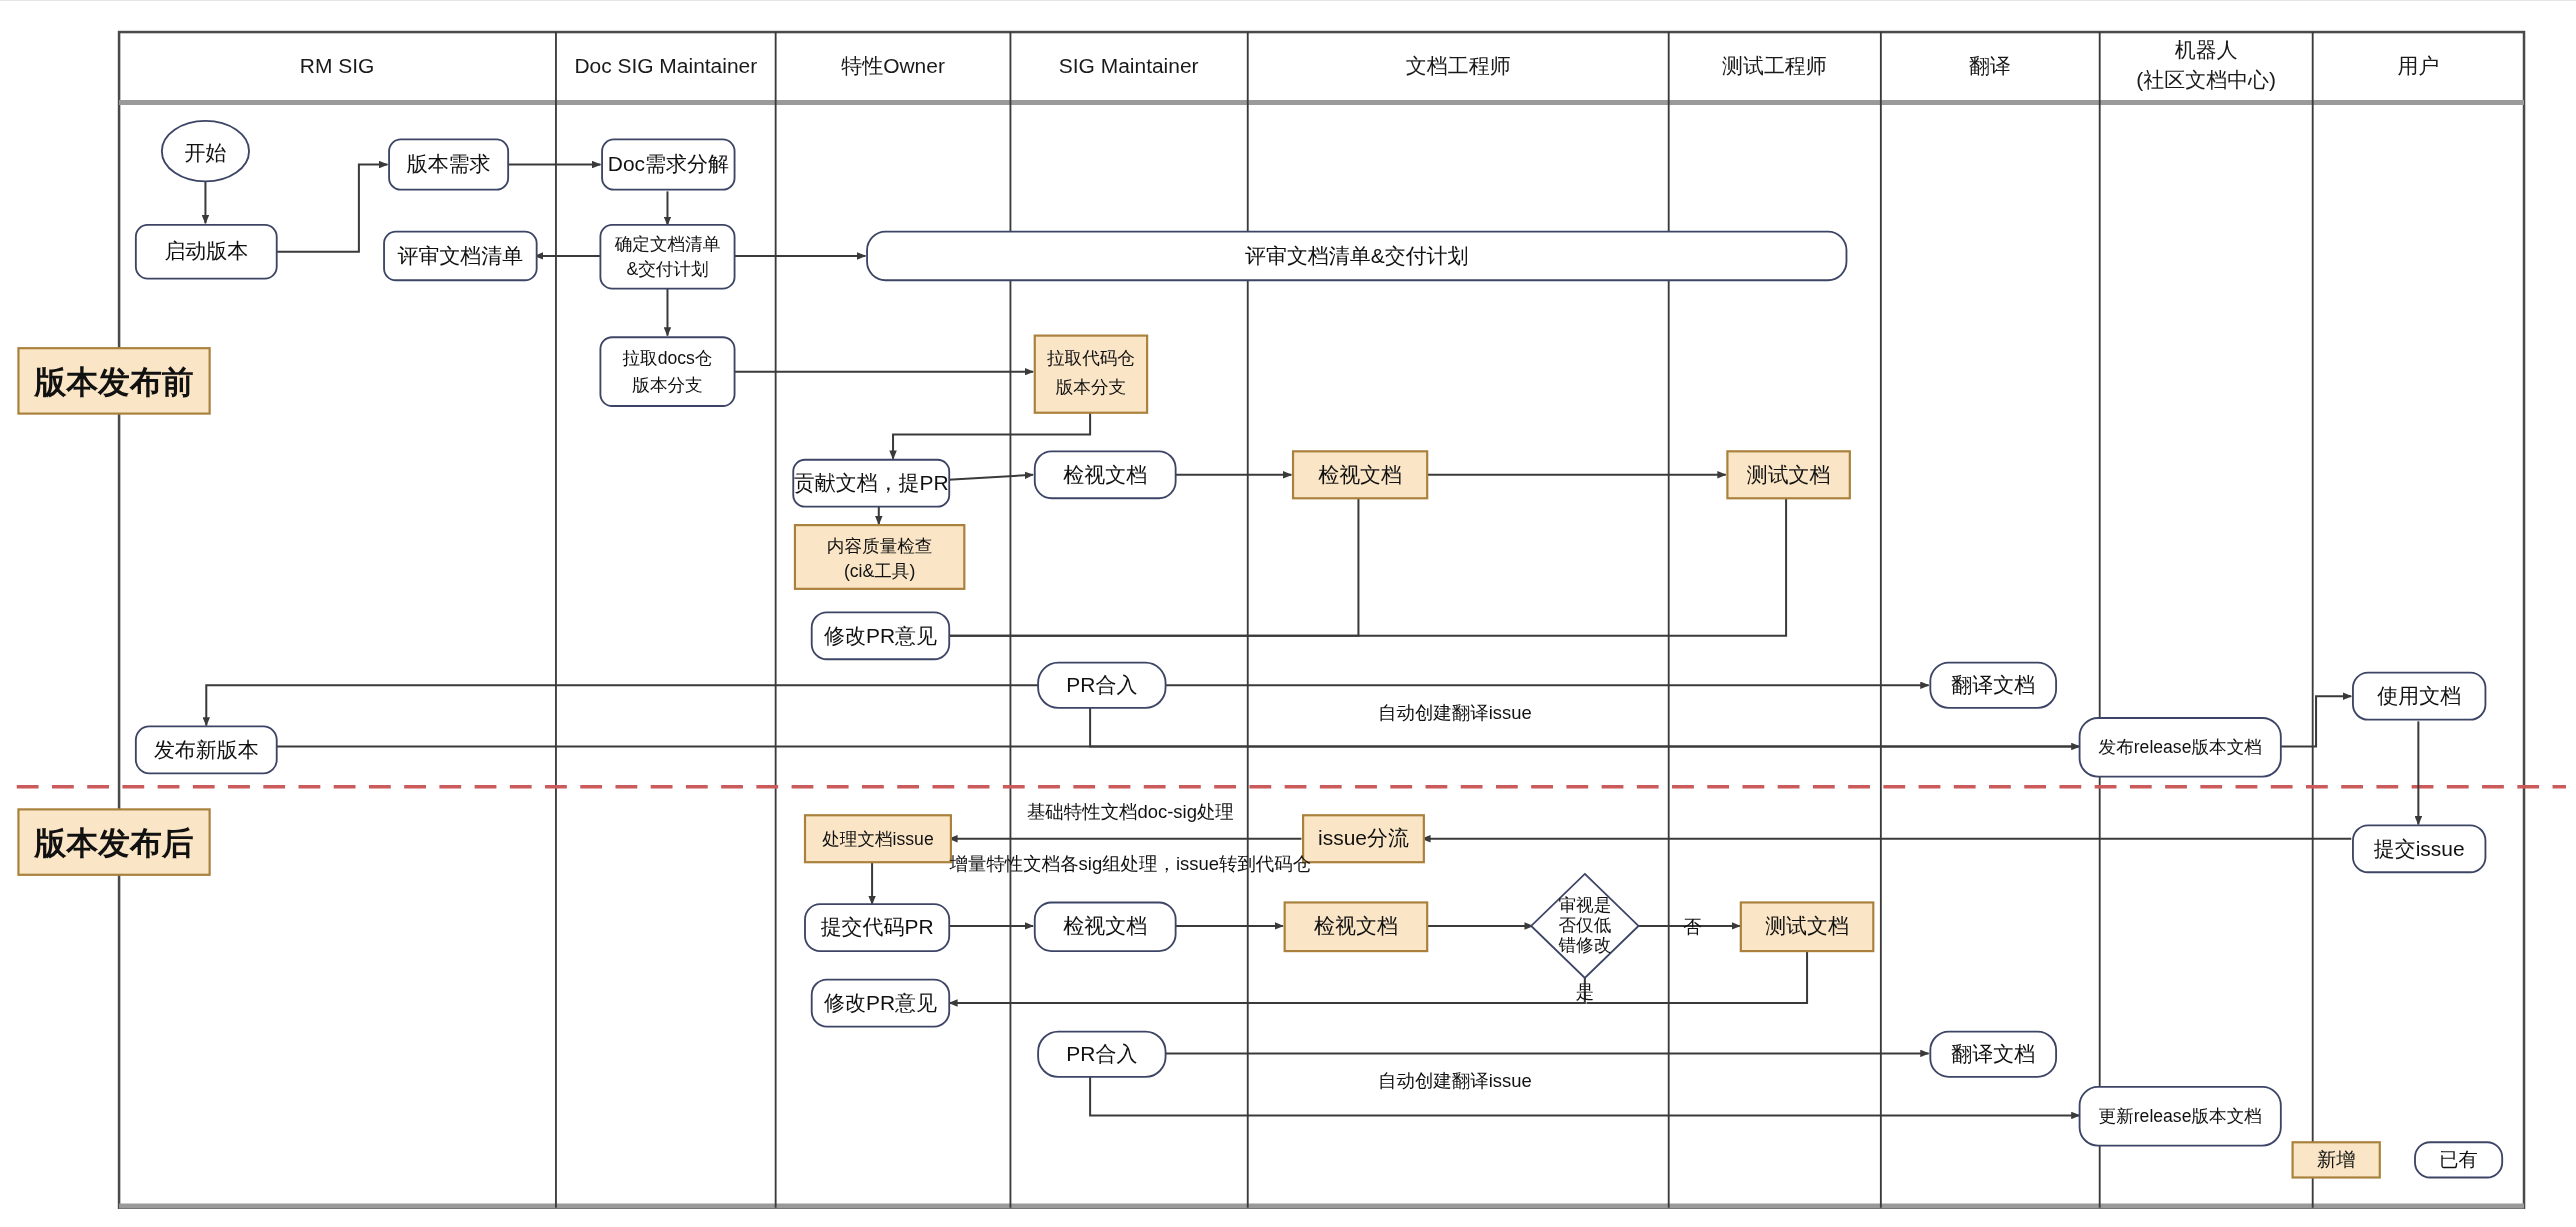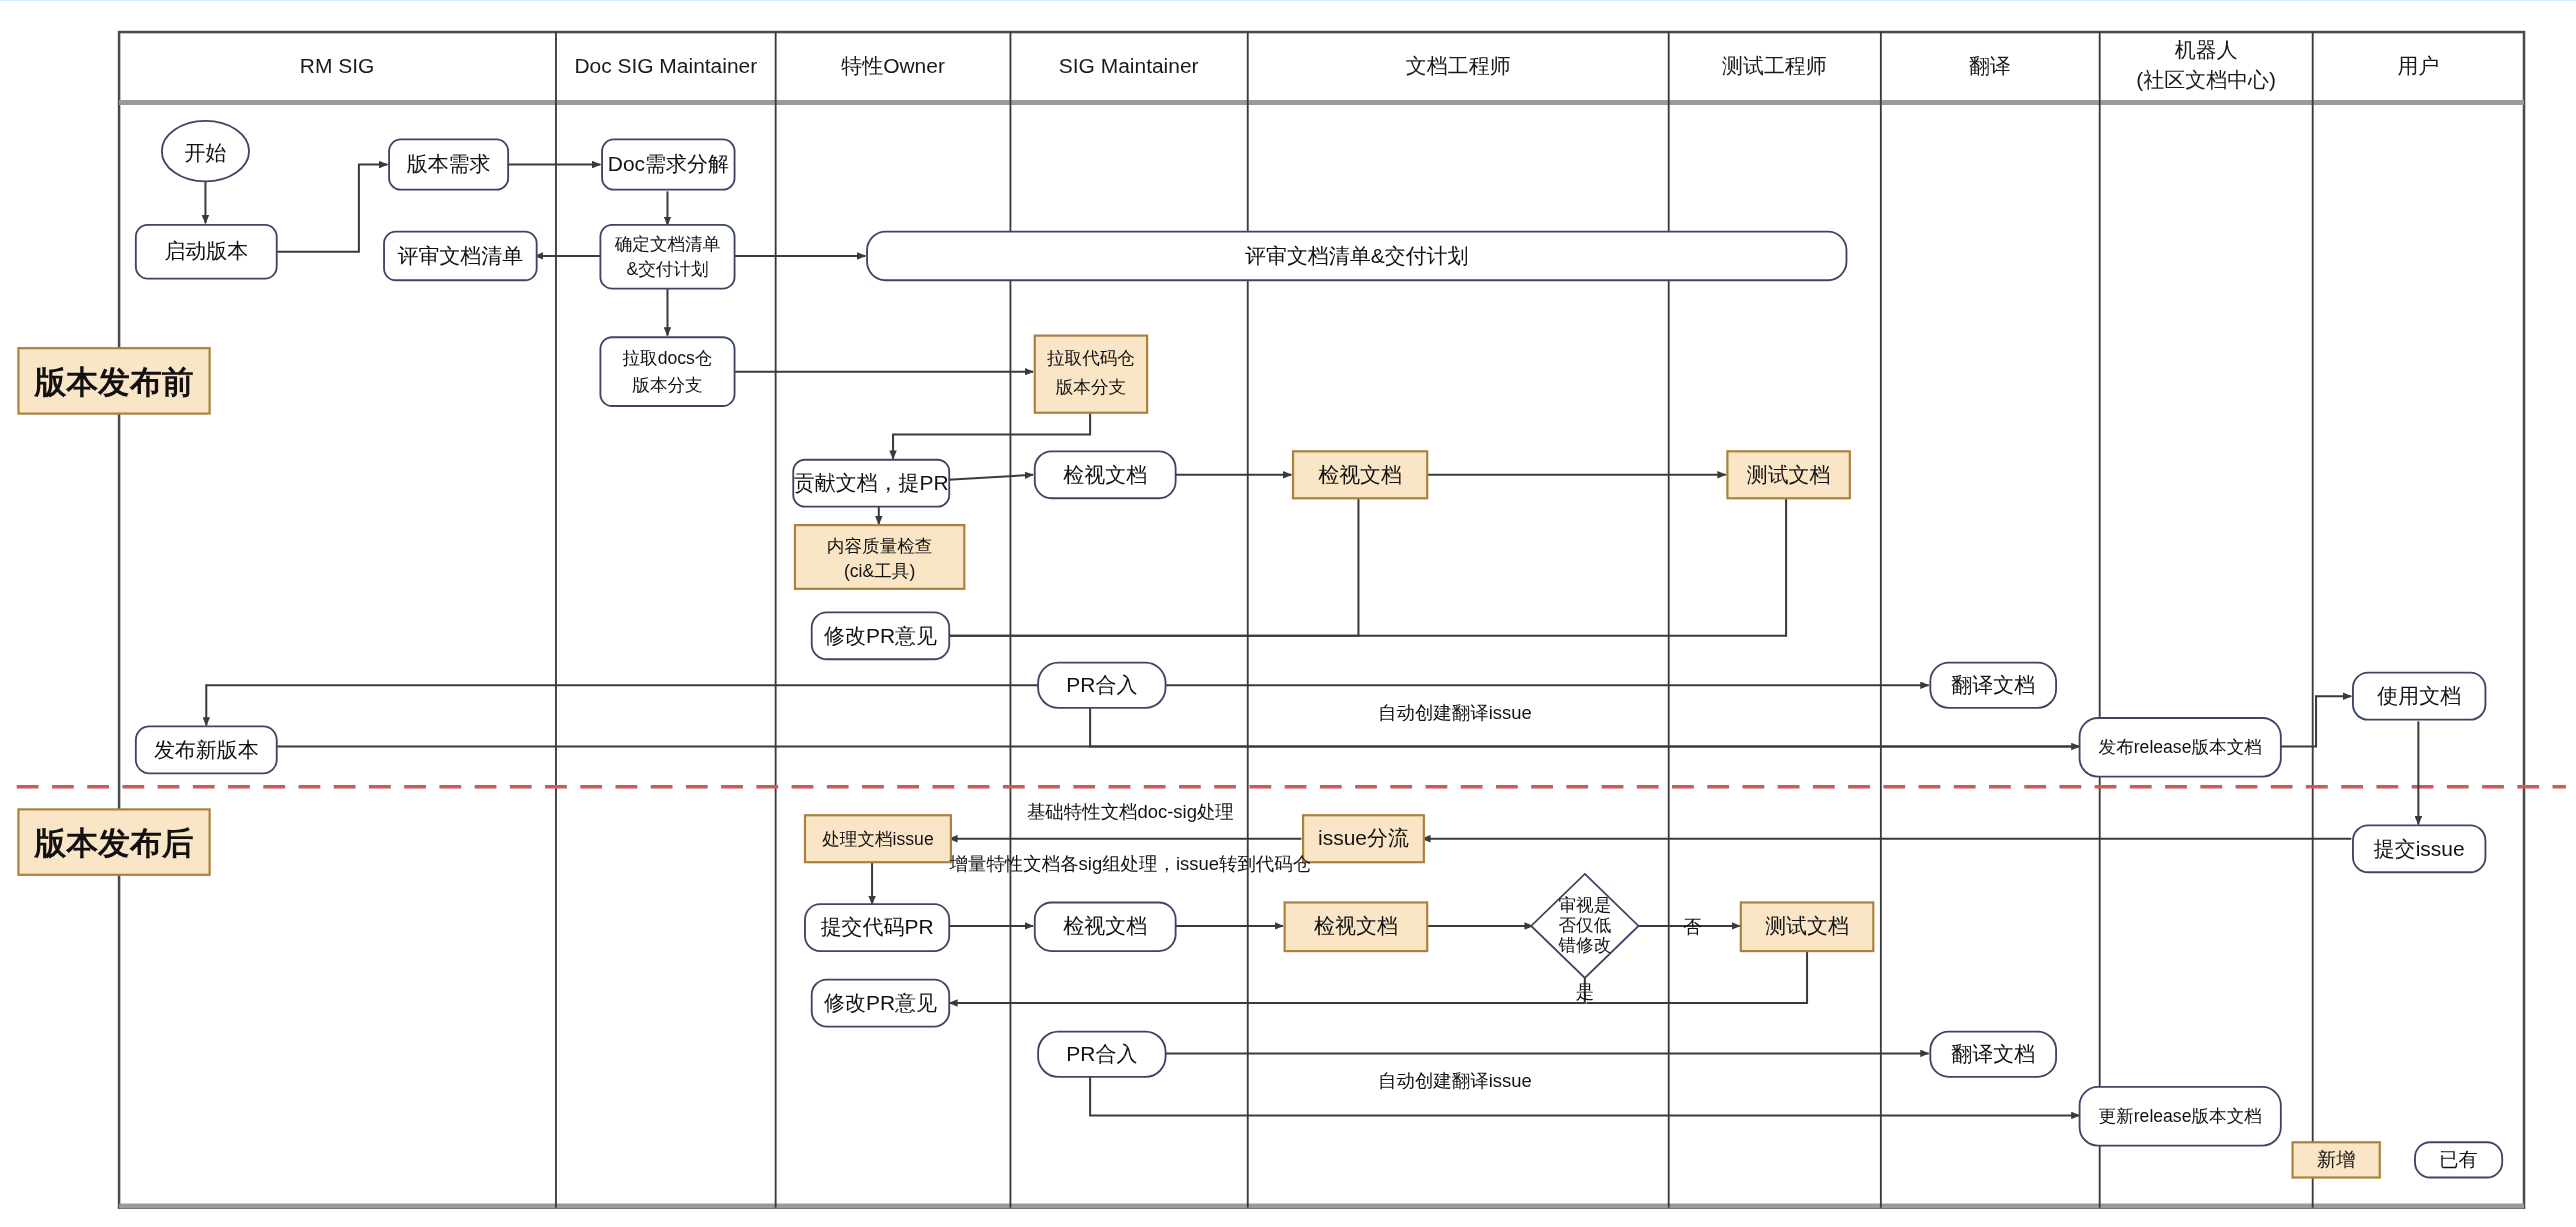--- a/index.html
+++ b/index.html
@@ -1,17 +1,17 @@
 <!DOCTYPE html>
 <html style="font-size:13.4px"><head>
 <meta charset="utf-8">
 <style>
   html,body{margin:0;padding:0;background:#ffffff;}
   body{font-family:"Liberation Sans","DejaVu Sans",sans-serif;}
-  #stage{position:relative;width:2576px;height:1228px;background:#0ea5e9;overflow:hidden;}
+  #stage{position:relative;width:2576px;height:1228px;background:#737373;overflow:hidden;}
   svg{display:block;}
   .lane-head-text{font-size:25px;fill:#1a1a1a;}
   .node-text{font-size:25px;fill:#111111;}
   .node-text-sm{font-size:21px;fill:#111111;}
   .edge-text{font-size:22px;fill:#111111;}
   .phase-text{font-size:38px;font-weight:bold;fill:#111111;}
   .legend-text{font-size:23px;fill:#111111;}
   .bx-white{fill:#ffffff;stroke:#3d4566;stroke-width:2.2;}
   .bx-orange{fill:#fae6c6;stroke:#a9803c;stroke-width:2.6;}
   .lane-line{stroke:#3a3a3a;stroke-width:2.2;fill:none;}

